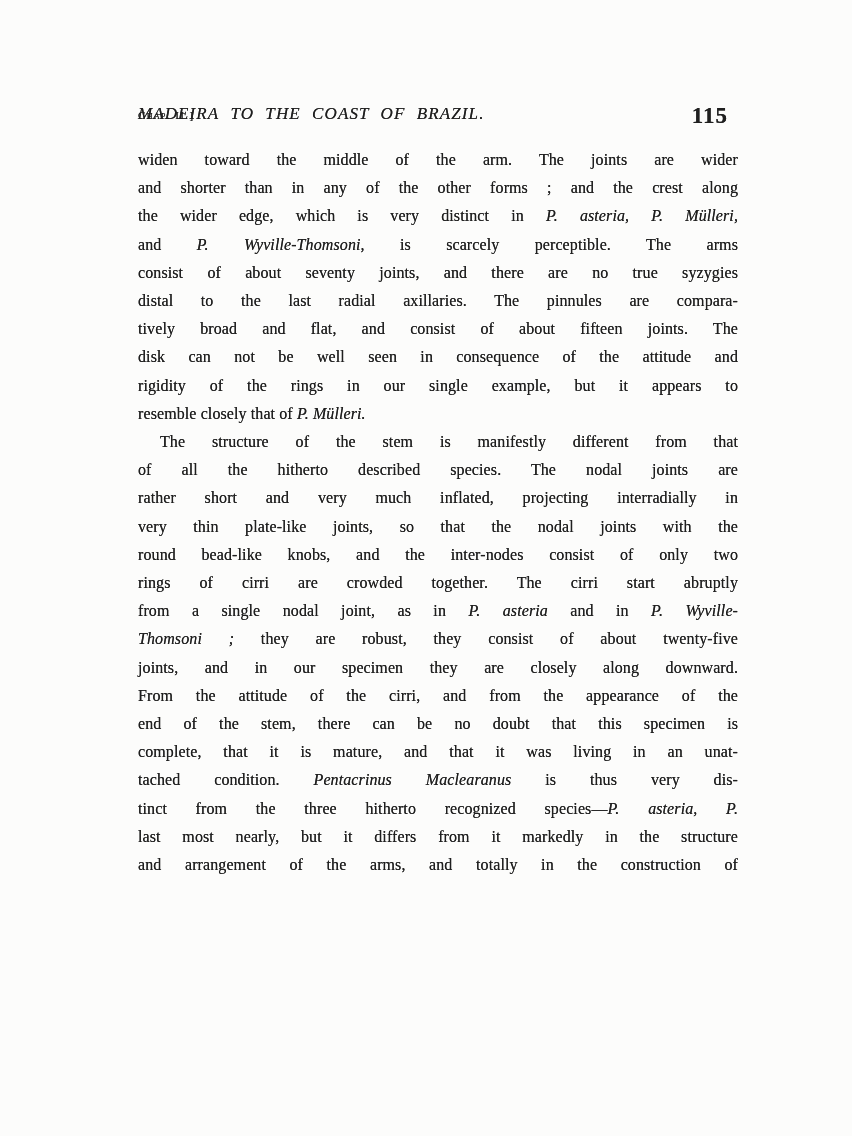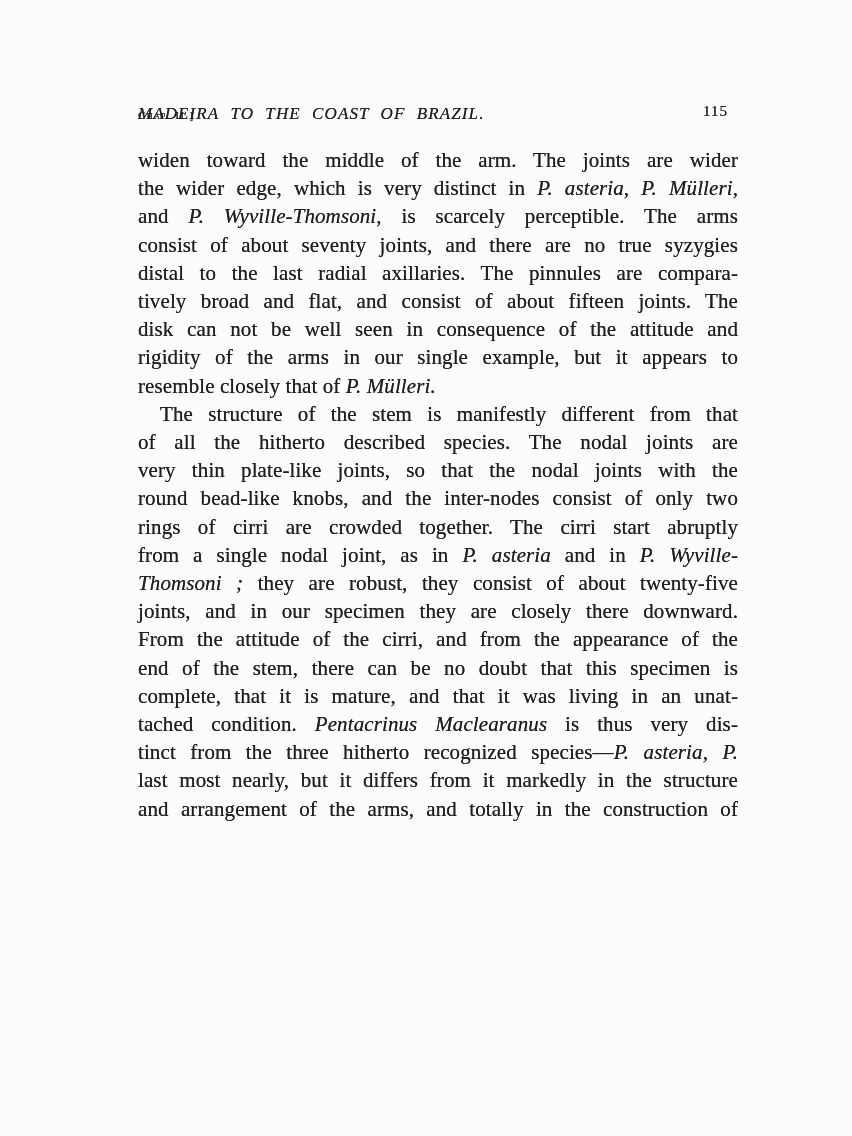--- a/index.html
+++ b/index.html
@@ -44,29 +44,30 @@
     font-style: italic;
     font-size: 17px;
     letter-spacing: 1.1px;
     word-spacing: 6px;
     white-space: nowrap;
   }
   .pagenum {
     position: absolute;
     right: 10px;
     top: 0;
-    font-size: 15px;
+    font-size: 23px;
     letter-spacing: 1px;
+    font-weight: bold;
   }
   .body-block {
     position: absolute;
     left: 138px;
     top: 146px;
     width: 600px;
-    font-size: 21px;
+    font-size: 16px;
     line-height: 28.2px;
     letter-spacing: 0.1px;
   }
   .paragraph {
     margin: 0;
   }
   .line {
     text-align: justify;
     text-align-last: justify;
     text-justify: inter-word;
@@ -86,38 +87,40 @@
 
 <div class="page" style="background: rgb(252, 252, 251); color: rgb(31, 31, 31);">
   <div class="header">
     <span class="chap">Chap. II.]</span>
     <span class="running-title">MADEIRA TO THE COAST OF BRAZIL.</span>
     <span class="pagenum">115</span>
   </div>
   <div class="body-block">
       <div class="paragraph">
         <div class="line"><span>widen toward the middle of the arm. The joints are wider</span></div>
+        <div class="line"><span>and shorter than in any of the other forms ; and the crest along</span></div>
         <div class="line"><span>the wider edge, which is very distinct in </span><i>P. asteria,</i><span> </span><i>P. Mülleri,</i></div>
         <div class="line"><span>and </span><i>P. Wyville-Thomsoni,</i><span> is scarcely perceptible. The arms</span></div>
         <div class="line"><span>consist of about seventy joints, and there are no true syzygies</span></div>
         <div class="line"><span>distal to the last radial axillaries. The pinnules are compara-</span></div>
         <div class="line"><span>tively broad and flat, and consist of about fifteen joints. The</span></div>
         <div class="line"><span>disk can not be well seen in consequence of the attitude and</span></div>
-        <div class="line"><span>rigidity of the arms in our single example, but it appears to</span></div>
+        <div class="line"><span>rigidity of the rings in our single example, but it appears to</span></div>
         <div class="line last"><span>resemble closely that of </span><i>P. Mülleri.</i></div>
       </div>
       <div class="paragraph">
         <div class="line indent"><span>The structure of the stem is manifestly different from that</span></div>
         <div class="line"><span>of all the hitherto described species. The nodal joints are</span></div>
+        <div class="line"><span>rather short and very much inflated, projecting interradially in</span></div>
         <div class="line"><span>very thin plate-like joints, so that the nodal joints with the</span></div>
         <div class="line"><span>round bead-like knobs, and the inter-nodes consist of only two</span></div>
         <div class="line"><span>rings of cirri are crowded together. The cirri start abruptly</span></div>
         <div class="line"><span>from a single nodal joint, as in </span><i>P. asteria</i><span> and in </span><i>P. Wyville-</i></div>
         <div class="line"><i>Thomsoni ;</i><span> they are robust, they consist of about twenty-five</span></div>
-        <div class="line"><span>joints, and in our specimen they are closely there downward.</span></div>
+        <div class="line"><span>joints, and in our specimen they are closely along downward.</span></div>
         <div class="line"><span>From the attitude of the cirri, and from the appearance of the</span></div>
         <div class="line"><span>end of the stem, there can be no doubt that this specimen is</span></div>
         <div class="line"><span>complete, that it is mature, and that it was living in an unat-</span></div>
         <div class="line"><span>tached condition. </span><i>Pentacrinus Maclearanus</i><span> is thus very dis-</span></div>
         <div class="line"><span>tinct from the three hitherto recognized species—</span><i>P. asteria,</i><span> </span><i>P.</i></div>
         <div class="line"><span>last most nearly, but it differs from it markedly in the structure</span></div>
         <div class="line"><span>and arrangement of the arms, and totally in the construction of</span></div>
       </div>
     </div>
 </div>

